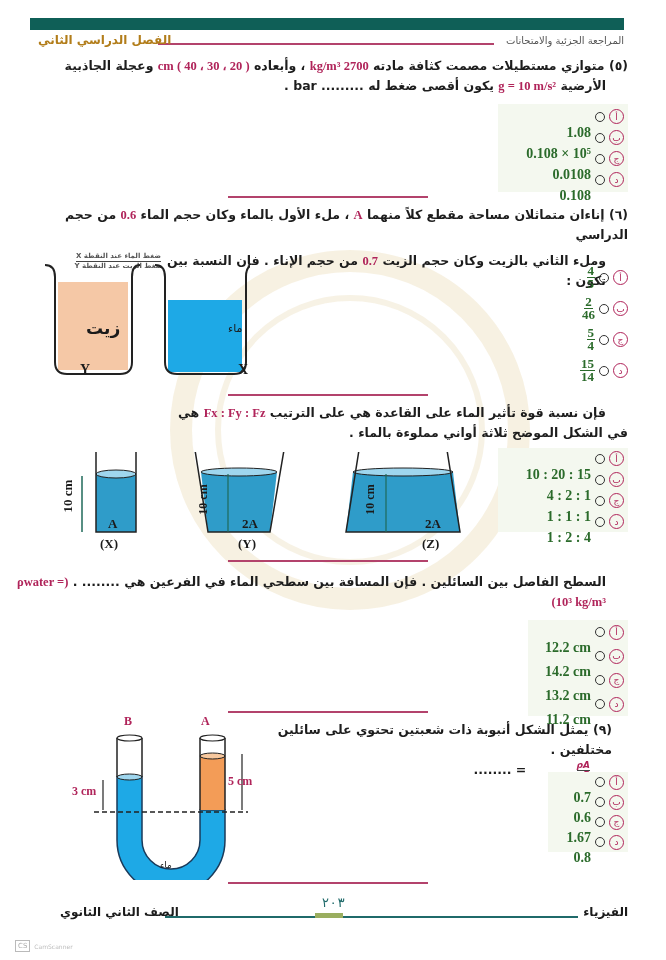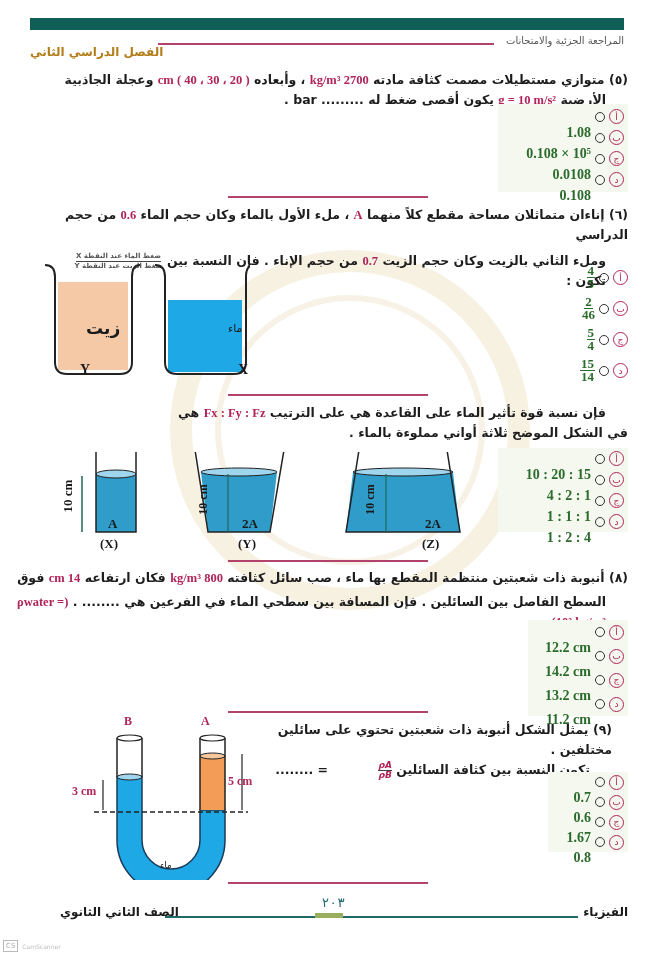--- a/index.html
+++ b/index.html
@@ -2,21 +2,21 @@
 <html><head>
 <meta charset="utf-8">
 <style>
   * { box-sizing: border-box; margin: 0; padding: 0; }
   html, body { width: 666px; height: 960px; background: #ffffff; overflow: hidden; }
   body { position: relative; font-family: "DejaVu Sans", sans-serif; color: #1b1b1b; }
   .abs { position: absolute; }
   .topbar { left: 30px; top: 18px; width: 594px; height: 12px; background: #0f5f57; }
   .header { left: 30px; top: 33px; width: 594px; height: 20px; }
   .header .left { position: absolute; right: 0; top: 2px; font-size: 10px; color: #555; }
-  .header .right { position: absolute; left: 0; top: 0; font-size: 12px; font-weight: bold; color: #b27d1a; margin-top: 12px; }
+  .header .right { position: absolute; left: 8px; top: 0; font-size: 12px; font-weight: bold; color: #b27d1a; }
   .header .line { position: absolute; left: 128px; right: 130px; top: 10px; height: 1.5px; background: #b3436c; }
   .qtext { direction: rtl; text-align: right; font-size: 12.5px; font-weight: bold; line-height: 20px; color: #1d1d1d; }
   .mag { color: #b0245a; font-family: "Liberation Serif", serif; font-weight: bold; }
   .opts { direction: rtl; }
   .opt { display: flex; flex-direction: row; align-items: center; height: 21px; justify-content: flex-start; }
   .opt .letter { width: 15px; height: 15px; border: 1.3px solid #b0245a; border-radius: 50%; color: #b0245a; font-size: 9px; display: flex; align-items: center; justify-content: center; margin-left: 4px; }
   .opt .radio { width: 10px; height: 10px; border: 1.2px solid #333; border-radius: 50%; margin-left: 4px; }
   .opt .val { font-family: "Liberation Serif", serif; font-weight: bold; color: #2b6b2b; font-size: 14px; direction: ltr; margin-top: 32px; }
   .optbg { background: #f4f8ef; }
   .divider { height: 2px; background: #b3436c; }
@@ -36,21 +36,21 @@
 <div class="abs watermark2"></div>
 
 <div class="abs topbar"></div>
 
 <div class="abs header">
   <span class="left">المراجعة الجزئية والامتحانات</span>
   <div class="line"></div>
   <span class="right">الفصل الدراسي الثاني</span>
 </div>
 
-<div class="abs qtext" style="right:38px; top:70px; width:600px;">
+<div class="abs qtext" style="right:38px; top:56px; width:600px;">
   <div>
     <span>(٥)</span>
     <span>متوازي مستطيلات مصمت كثافة مادته</span>
     <span class="mag">2700 kg/m³</span>
     <span>، وأبعاده</span>
     <span class="mag">( 20 ، 30 ، 40 ) cm</span>
     <span>وعجلة الجاذبية</span>
   </div>
   <div style="padding-right:22px;">
     <span>الأرضية</span>
@@ -204,28 +204,20 @@
     </div>
   <div class="opt">
       <span class="letter">د</span>
       <span class="radio"></span>
       <span class="val">1 : 2 : 4</span>
     </div>
 </div>
 <div class="abs divider" style="left:228px; top:560px; width:200px;"></div>
 
 <div class="abs qtext" style="right:38px; top:568px; width:620px;">
-  <div>
-    <span>(٨)</span>
-    <span>أنبوبة ذات شعبتين منتظمة المقطع بها ماء ، صب سائل كثافته</span>
-    <span class="mag">800 kg/m³</span>
-    <span>فكان ارتفاعه</span>
-    <span class="mag">14 cm</span>
-    <span>فوق</span>
-  </div>
   <div style="padding-right:22px; margin-top:4px;">
     <span>السطح الفاصل بين السائلين . فإن المسافة بين سطحي الماء في الفرعين هي ........ .</span>
     <span class="mag">(ρwater = 10³ kg/m³)</span>
   </div>
 </div>
 <div class="abs opts optbg" style="right:38px; top:620px; width:100px; padding:0 4px;">
   <div class="opt" style="height:24px;">
       <span class="letter">أ</span>
       <span class="radio"></span>
       <span class="val">12.2 cm</span>
@@ -247,21 +239,20 @@
     </div>
 </div>
 <div class="abs divider" style="left:228px; top:711px; width:200px;"></div>
 
 <div class="abs qtext" style="right:54px; top:720px; width:380px;">
   <div>
     <span>(٩)</span>
     <span>يمثل الشكل أنبوبة ذات شعبتين تحتوي على سائلين مختلفين .</span>
   </div>
   <div style="padding-right:22px;">
-    <span>تكون النسبة بين كثافة السائلين</span>
     <span class="smallfrac" style="color:#b0245a; font-size:9px; font-style:italic;">
         <span class="num">ρA</span>
         <span>ρB</span>
       </span>
     <span>= ........</span>
   </div>
 </div>
 
 <svg class="abs" style="left:90px; top:730px;" width="180" height="150">
 
@@ -315,15 +306,15 @@
 
 <div class="abs footer">
   <span class="abs" style="right:0; top:2px; font-size:12px; font-weight:bold;">الفيزياء</span>
   <div class="abs" style="left:105px; right:50px; top:13px; height:1.5px; background:#1f6a6a;"></div>
   <div class="abs" style="left:255px; top:10px; width:28px; height:5px; background:#9aae5f;"></div>
   <span class="abs" style="left:255px; top:-8px; width:30px; text-align:right; font-size:13px; color:#1f6a6a;font-family:Liberation Mono, monospace;">٢٠٣</span>
   <span class="abs" style="left:0; top:2px; font-size:12px; font-weight:bold; direction:rtl;">الصف الثاني الثانوي</span>
 </div>
 
 <div class="abs" style="left:3px; top:940px; display:flex; align-items:center; gap:4px; opacity:0.5;">
-  <span style="border:1px solid #777; font-size:7px; padding:1px 2px; color:#555;">CS</span>
+  <span style="border:1px solid #777; font-size:7px; padding:1px 2px; color:#555;margin-left:12px;">CS</span>
   <span style="font-size:6px; color:#777;">CamScanner</span>
 </div>
 
 </body></html>

